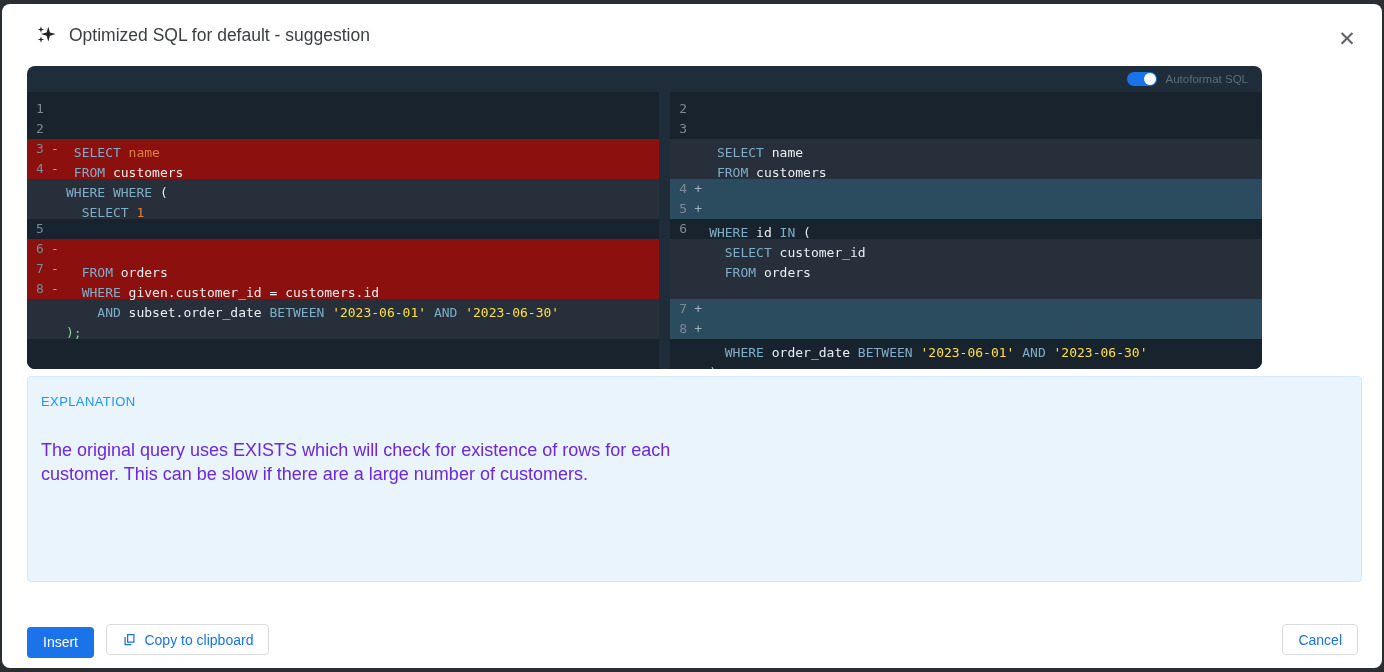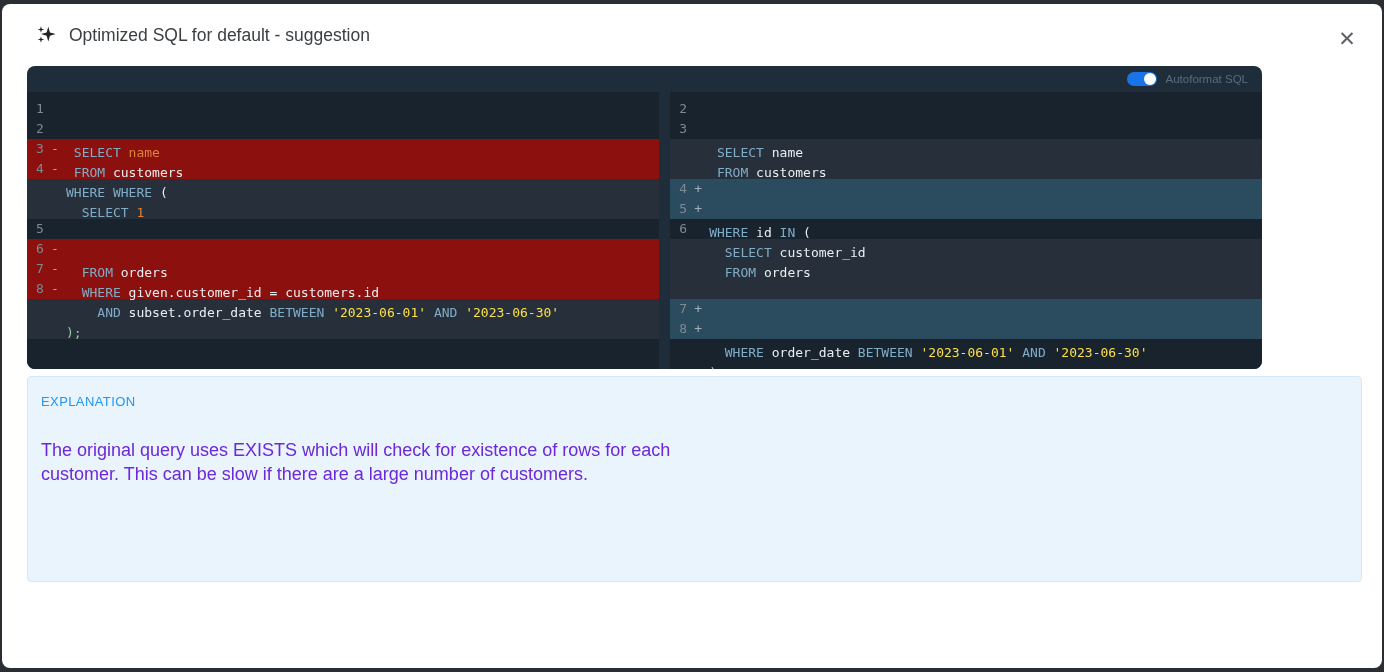--- a/index.html
+++ b/index.html
@@ -194,14 +194,29 @@
           </div>
       </div>
     </div>
   </div>
 
   <div class="explanation">
     <div class="explanation-heading">EXPLANATION</div>
     <p>The original query uses EXISTS which will check for existence of rows for each customer. This can be slow if there are a large number of customers.</p>
   </div>
 
+  <div class="footer">
+    <button class="btn primary">
+      <span>Insert</span>
+    </button>
+    <button class="btn ghost">
+      <svg class="copy-icon" viewBox="0 0 24 24">
+        <path fill="none" stroke="#1a73e8" stroke-width="2" d="M9 4 h10 v12 h-10 z"></path>
+        <path fill="none" stroke="#1a73e8" stroke-width="2" d="M5 8 v12 h10"></path>
+      </svg>
+      <span>Copy to clipboard</span>
+    </button>
+    <button class="btn ghost cancel">
+      <span>Cancel</span>
+    </button>
+  </div>
 
 </div>
 
 </body></html>

